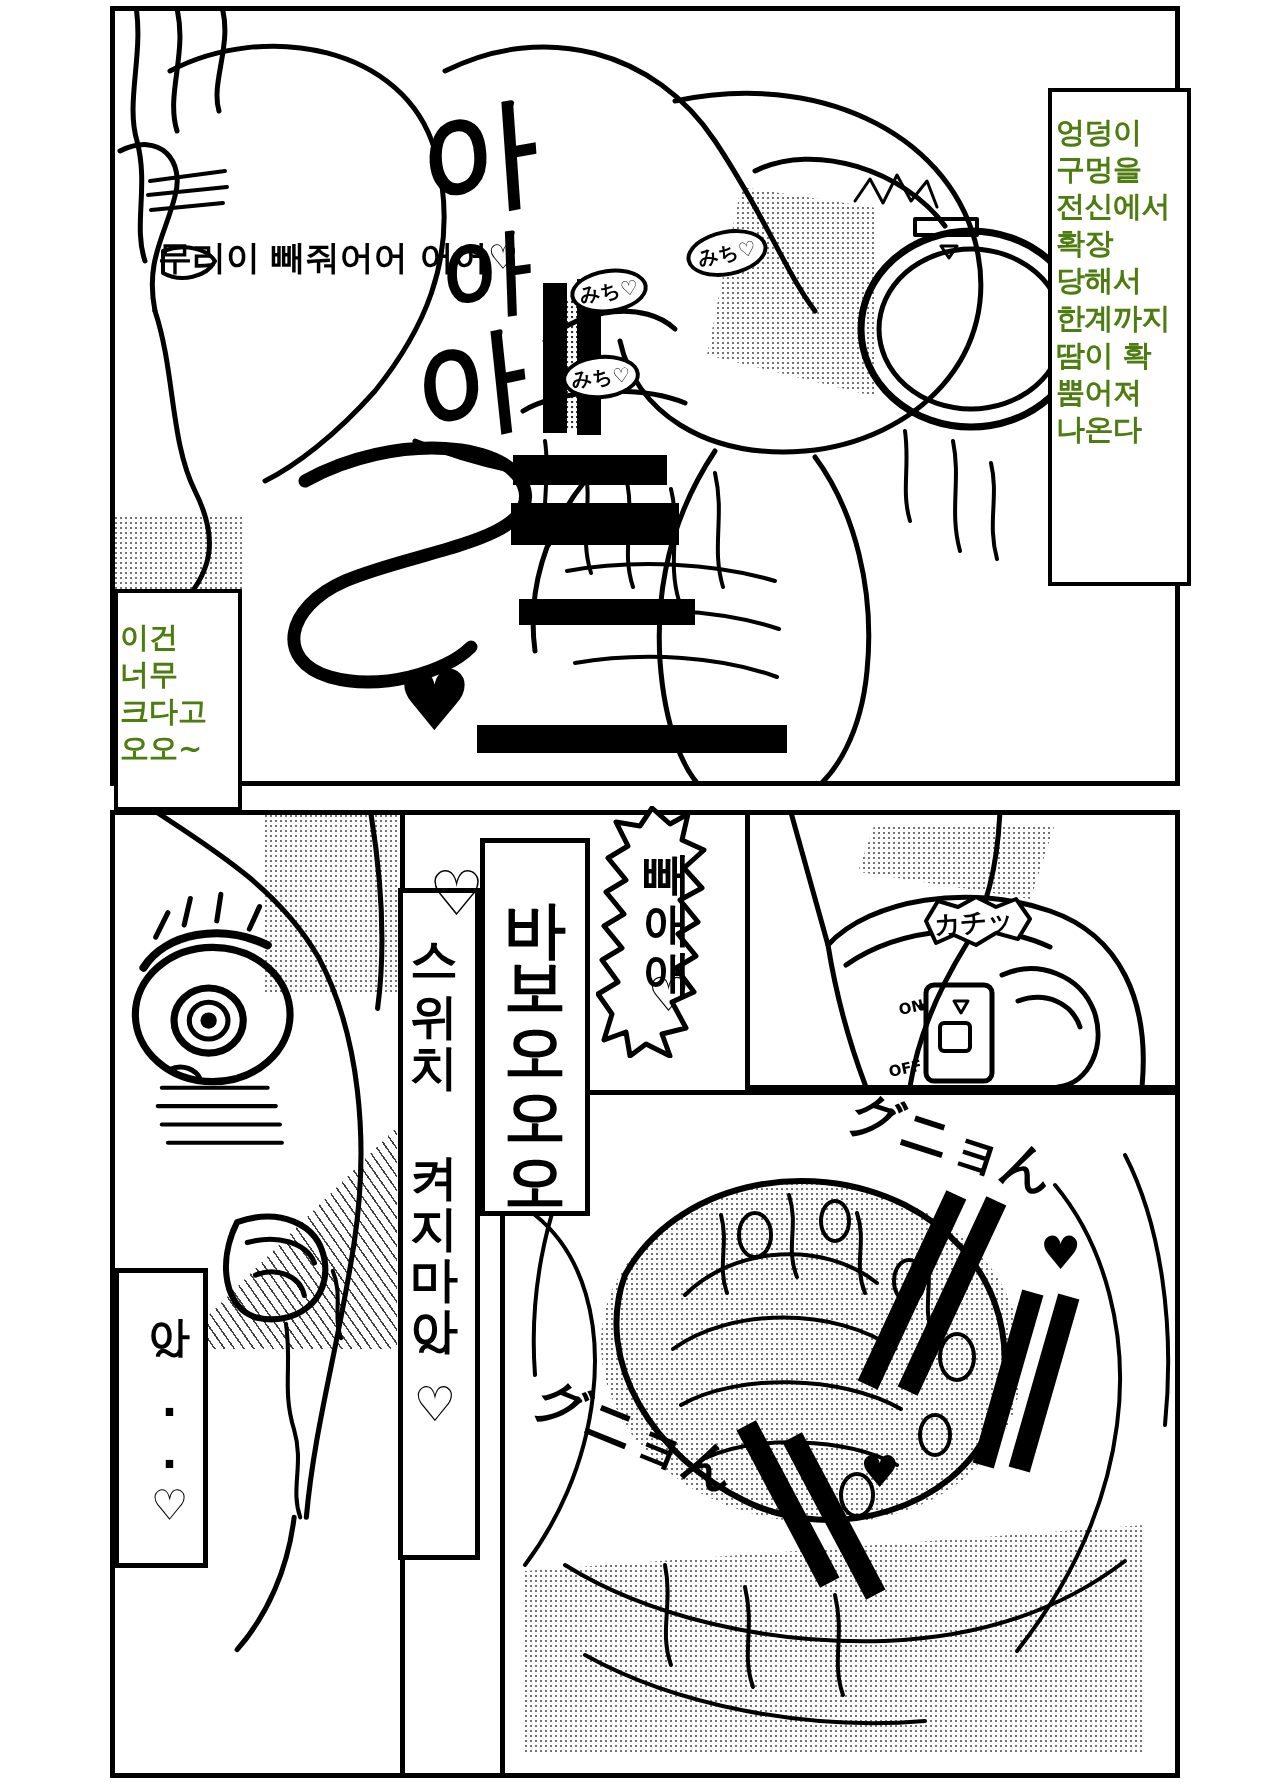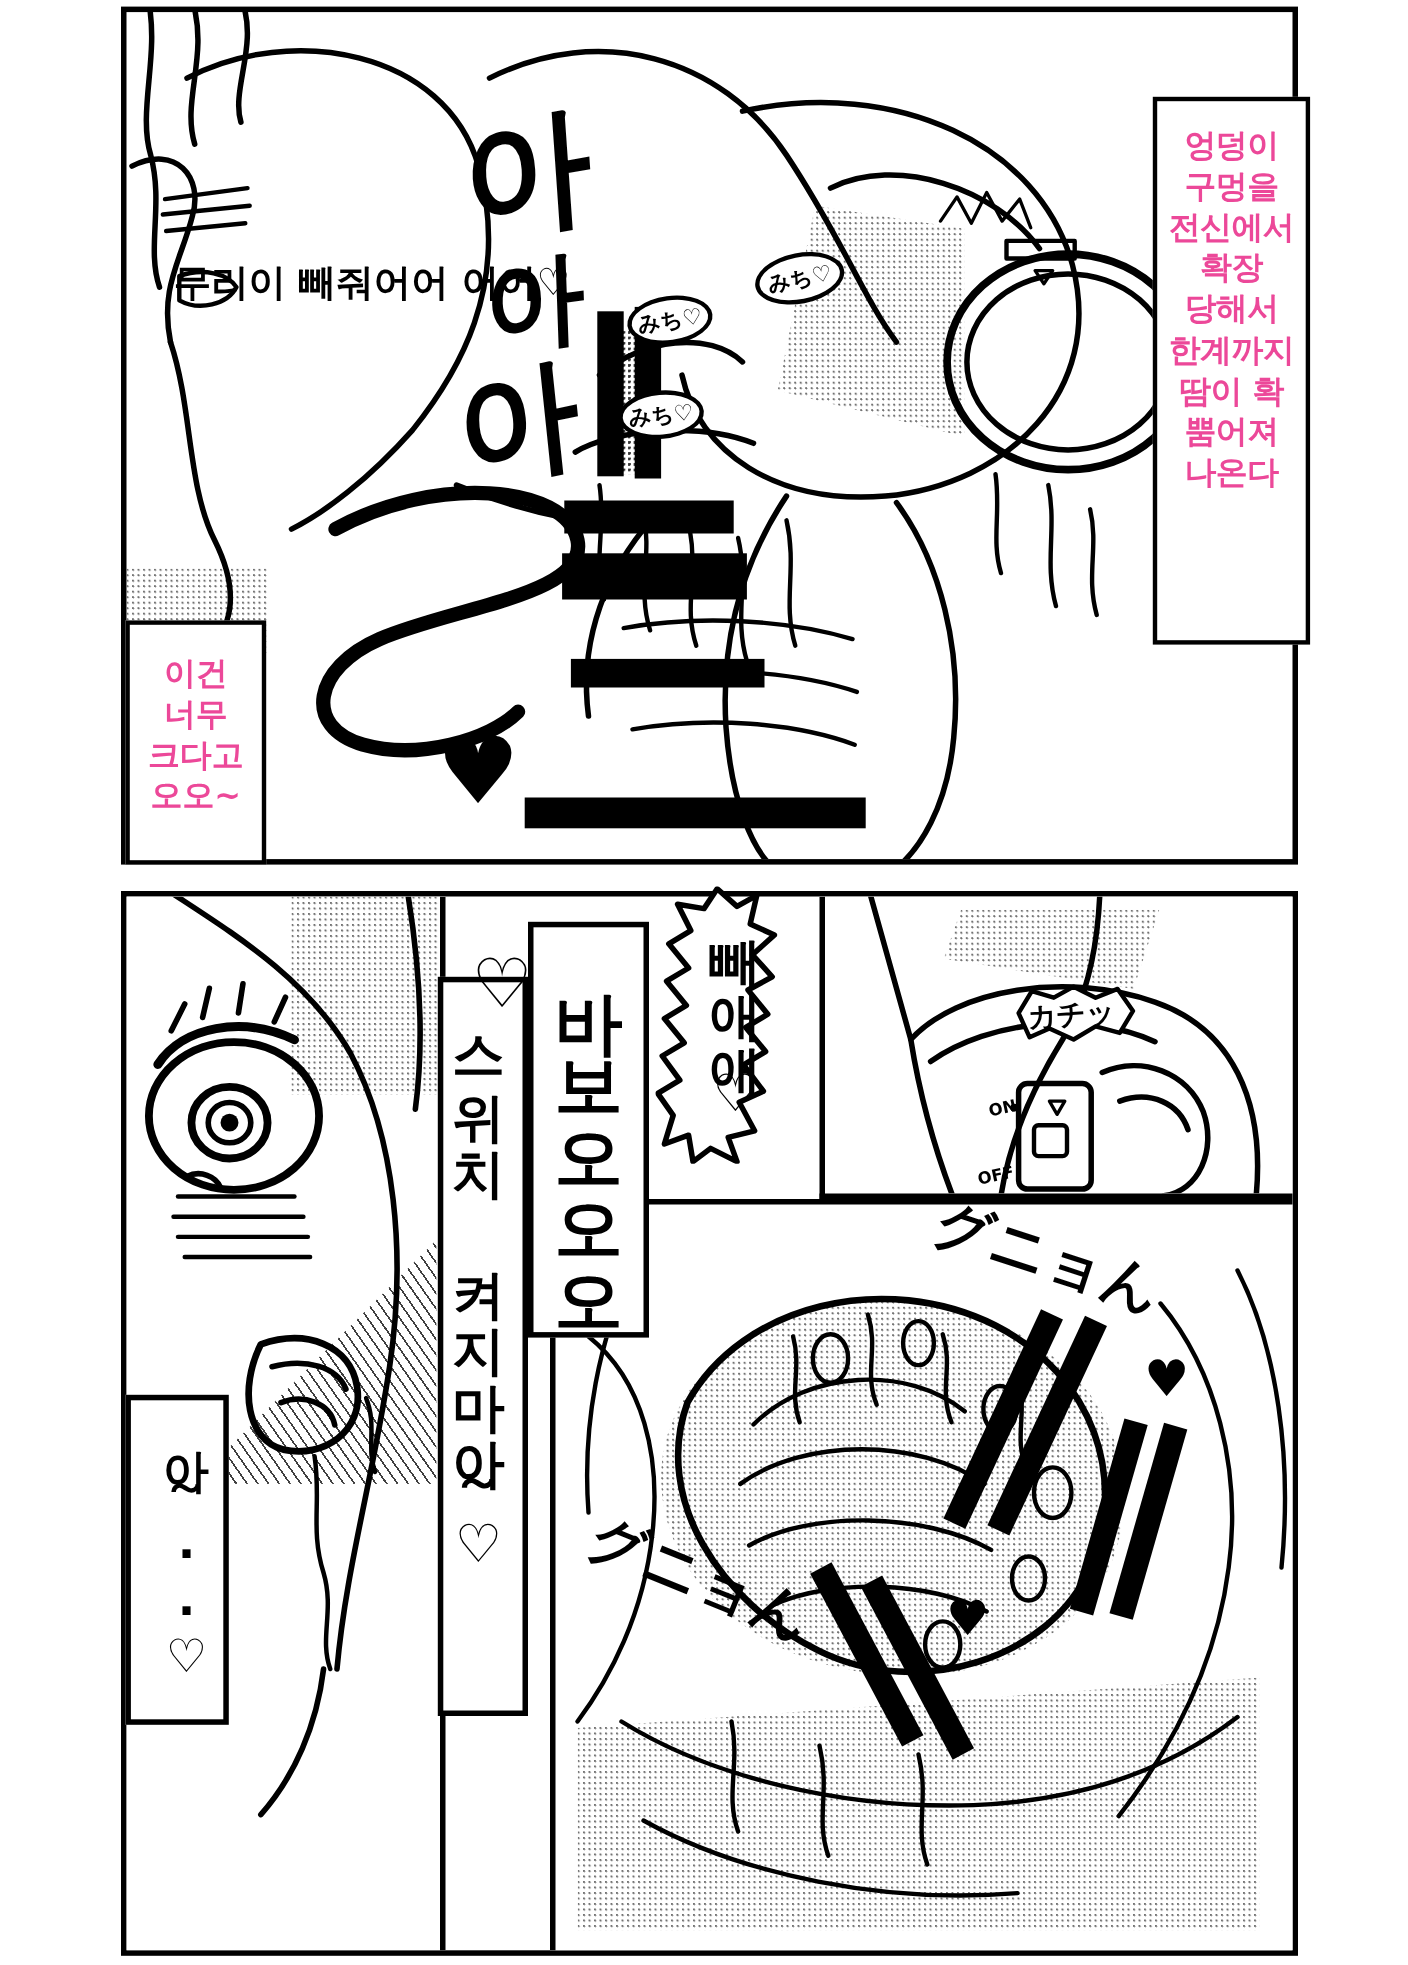--- a/index.html
+++ b/index.html
@@ -34,38 +34,38 @@
   }
   #sub-face   { left: 0px;   top: 0px;   width: 290px; height: 963px; border-left:none; border-top:none;}
   #sub-remote { left: 630px; top: 0px;   width: 440px; height: 275px; border-right:none; border-top:none;}
   #sub-closeup{ left: 385px; top: 275px; width: 685px; height: 688px; border-right:none; border-bottom:none;}
 
   
   .textbox {
     position: absolute;
     background: #ffffff;
     border: 4px solid #000;
-    color: #ec4899;
-    font-weight: 700;
-    text-align: center;
+    color: #4d7c0f;
+    font-weight: 700;
+    text-align: left;
     line-height: 1.28;
     z-index: 40;
   }
   .textbox .line { display: block; white-space: nowrap; }
 
   
   #narr-right {
     left: 1048px; top: 88px; width: 143px; height: 498px;
     font-size: 29px;
     padding: 22px 4px 0 4px;
     letter-spacing: -0.5px;
   }
   
   #narr-left {
-    left: 114px; top: 564px; width: 128px; height: 222px;
+    left: 114px; top: 589px; width: 128px; height: 222px;
     font-size: 29px;
     padding: 26px 2px 0 2px;
   }
 
   
   .freetext {
     position: absolute;
     color: #000;
     font-weight: 700;
     text-align: center;

